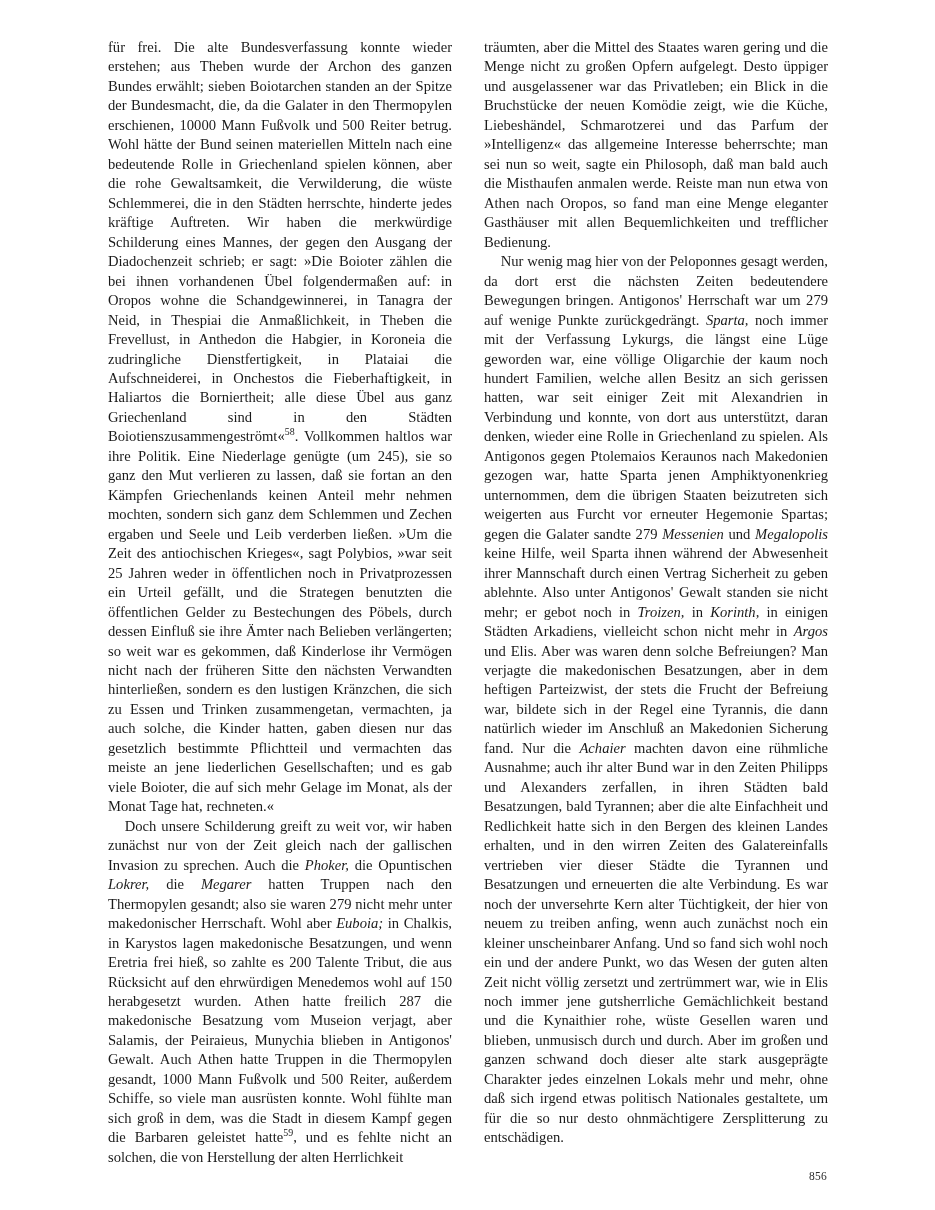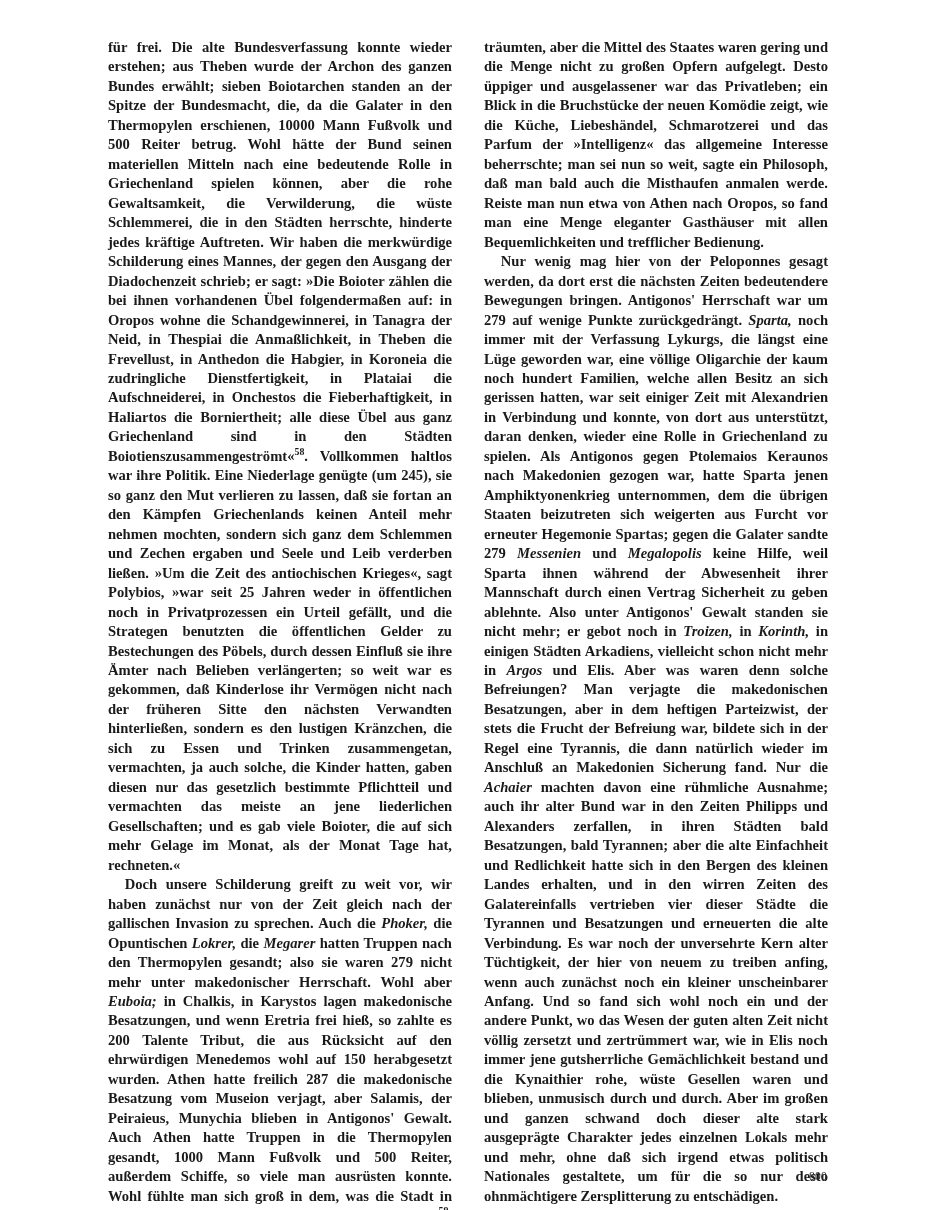--- a/index.html
+++ b/index.html
@@ -33,21 +33,20 @@
   .col {
     width: 344px;
     font-size: 14.6px;
     line-height: 1.335;
     text-align: justify;
     text-justify: inter-word;
     hyphens: manual;
   }
   .col p {
     margin: 0;
-    font-weight: bold;
   }
   .col p.indent {
     text-indent: 1.15em;
   }
   .it {
     font-style: italic;
   }
   sup {
     font-size: 0.68em;
     vertical-align: super;
@@ -69,14 +68,14 @@
   <div class="columns">
     <div class="col" id="left-col">
         <p><span>für frei. Die alte Bundesverfassung konnte wieder erstehen; aus Theben wurde der Archon des ganzen Bundes erwählt; sieben Boiotarchen standen an der Spitze der Bundesmacht, die, da die Galater in den Thermopylen erschienen, 10000 Mann Fußvolk und 500 Reiter betrug. Wohl hätte der Bund seinen materiellen Mitteln nach eine bedeutende Rolle in Griechenland spielen können, aber die rohe Gewaltsamkeit, die Verwilderung, die wüste Schlemmerei, die in den Städten herrschte, hinderte jedes kräftige Auftreten. Wir haben die merkwürdige Schilderung eines Mannes, der gegen den Ausgang der Diadochenzeit schrieb; er sagt: »Die Boioter zählen die bei ihnen vorhandenen Übel folgendermaßen auf: in Oropos wohne die Schandgewinnerei, in Tanagra der Neid, in Thespiai die Anmaßlichkeit, in Theben die Frevellust, in Anthedon die Habgier, in Koroneia die zudringliche Dienstfertigkeit, in Plataiai die Aufschneiderei, in Onchestos die Fieberhaftigkeit, in Haliartos die Borniertheit; alle diese Übel aus ganz Griechenland sind in den Städten Boiotienszusammengeströmt«</span><sup>58</sup><span>. Vollkommen haltlos war ihre Politik. Eine Niederlage genügte (um 245), sie so ganz den Mut verlieren zu lassen, daß sie fortan an den Kämpfen Griechenlands keinen Anteil mehr nehmen mochten, sondern sich ganz dem Schlemmen und Zechen ergaben und Seele und Leib verderben ließen. »Um die Zeit des antiochischen Krieges«, sagt Polybios, »war seit 25 Jahren weder in öffentlichen noch in Privatprozessen ein Urteil gefällt, und die Strategen benutzten die öffentlichen Gelder zu Bestechungen des Pöbels, durch dessen Einfluß sie ihre Ämter nach Belieben verlängerten; so weit war es gekommen, daß Kinderlose ihr Vermögen nicht nach der früheren Sitte den nächsten Verwandten hinterließen, sondern es den lustigen Kränzchen, die sich zu Essen und Trinken zusammengetan, vermachten, ja auch solche, die Kinder hatten, gaben diesen nur das gesetzlich bestimmte Pflichtteil und vermachten das meiste an jene liederlichen Gesellschaften; und es gab viele Boioter, die auf sich mehr Gelage im Monat, als der Monat Tage hat, rechneten.«</span></p>
         <p class="indent"><span>Doch unsere Schilderung greift zu weit vor, wir haben zunächst nur von der Zeit gleich nach der gallischen Invasion zu sprechen. Auch die </span><span class="it">Phoker,</span><span> die Opuntischen </span><span class="it">Lokrer,</span><span> die </span><span class="it">Megarer</span><span> hatten Truppen nach den Thermopylen gesandt; also sie waren 279 nicht mehr unter makedonischer Herrschaft. Wohl aber </span><span class="it">Euboia;</span><span> in Chalkis, in Karystos lagen makedonische Besatzungen, und wenn Eretria frei hieß, so zahlte es 200 Talente Tribut, die aus Rücksicht auf den ehrwürdigen Menedemos wohl auf 150 herabgesetzt wurden. Athen hatte freilich 287 die makedonische Besatzung vom Museion verjagt, aber Salamis, der Peiraieus, Munychia blieben in Antigonos' Gewalt. Auch Athen hatte Truppen in die Thermopylen gesandt, 1000 Mann Fußvolk und 500 Reiter, außerdem Schiffe, so viele man ausrüsten konnte. Wohl fühlte man sich groß in dem, was die Stadt in diesem Kampf gegen die Barbaren geleistet hatte</span><sup>59</sup><span>, und es fehlte nicht an solchen, die von Herstellung der alten Herrlichkeit</span></p>
       </div>
     <div class="col" id="right-col">
         <p><span>träumten, aber die Mittel des Staates waren gering und die Menge nicht zu großen Opfern aufgelegt. Desto üppiger und ausgelassener war das Privatleben; ein Blick in die Bruchstücke der neuen Komödie zeigt, wie die Küche, Liebeshändel, Schmarotzerei und das Parfum der »Intelligenz« das allgemeine Interesse beherrschte; man sei nun so weit, sagte ein Philosoph, daß man bald auch die Misthaufen anmalen werde. Reiste man nun etwa von Athen nach Oropos, so fand man eine Menge eleganter Gasthäuser mit allen Bequemlichkeiten und trefflicher Bedienung.</span></p>
         <p class="indent"><span>Nur wenig mag hier von der Peloponnes gesagt werden, da dort erst die nächsten Zeiten bedeutendere Bewegungen bringen. Antigonos' Herrschaft war um 279 auf wenige Punkte zurückgedrängt. </span><span class="it">Sparta,</span><span> noch immer mit der Verfassung Lykurgs, die längst eine Lüge geworden war, eine völlige Oligarchie der kaum noch hundert Familien, welche allen Besitz an sich gerissen hatten, war seit einiger Zeit mit Alexandrien in Verbindung und konnte, von dort aus unterstützt, daran denken, wieder eine Rolle in Griechenland zu spielen. Als Antigonos gegen Ptolemaios Keraunos nach Makedonien gezogen war, hatte Sparta jenen Amphiktyonenkrieg unternommen, dem die übrigen Staaten beizutreten sich weigerten aus Furcht vor erneuter Hegemonie Spartas; gegen die Galater sandte 279 </span><span class="it">Messenien</span><span> und </span><span class="it">Megalopolis</span><span> keine Hilfe, weil Sparta ihnen während der Abwesenheit ihrer Mannschaft durch einen Vertrag Sicherheit zu geben ablehnte. Also unter Antigonos' Gewalt standen sie nicht mehr; er gebot noch in </span><span class="it">Troizen,</span><span> in </span><span class="it">Korinth,</span><span> in einigen Städten Arkadiens, vielleicht schon nicht mehr in </span><span class="it">Argos</span><span> und Elis. Aber was waren denn solche Befreiungen? Man verjagte die makedonischen Besatzungen, aber in dem heftigen Parteizwist, der stets die Frucht der Befreiung war, bildete sich in der Regel eine Tyrannis, die dann natürlich wieder im Anschluß an Makedonien Sicherung fand. Nur die </span><span class="it">Achaier</span><span> machten davon eine rühmliche Ausnahme; auch ihr alter Bund war in den Zeiten Philipps und Alexanders zerfallen, in ihren Städten bald Besatzungen, bald Tyrannen; aber die alte Einfachheit und Redlichkeit hatte sich in den Bergen des kleinen Landes erhalten, und in den wirren Zeiten des Galatereinfalls vertrieben vier dieser Städte die Tyrannen und Besatzungen und erneuerten die alte Verbindung. Es war noch der unversehrte Kern alter Tüchtigkeit, der hier von neuem zu treiben anfing, wenn auch zunächst noch ein kleiner unscheinbarer Anfang. Und so fand sich wohl noch ein und der andere Punkt, wo das Wesen der guten alten Zeit nicht völlig zersetzt und zertrümmert war, wie in Elis noch immer jene gutsherrliche Gemächlichkeit bestand und die Kynaithier rohe, wüste Gesellen waren und blieben, unmusisch durch und durch. Aber im großen und ganzen schwand doch dieser alte stark ausgeprägte Charakter jedes einzelnen Lokals mehr und mehr, ohne daß sich irgend etwas politisch Nationales gestaltete, um für die so nur desto ohnmächtigere Zersplitterung zu entschädigen.</span></p>
       </div>
   </div>
-  <div class="folio">800</div>
+  <div class="folio">856</div>
 </div>
 
 </body></html>

